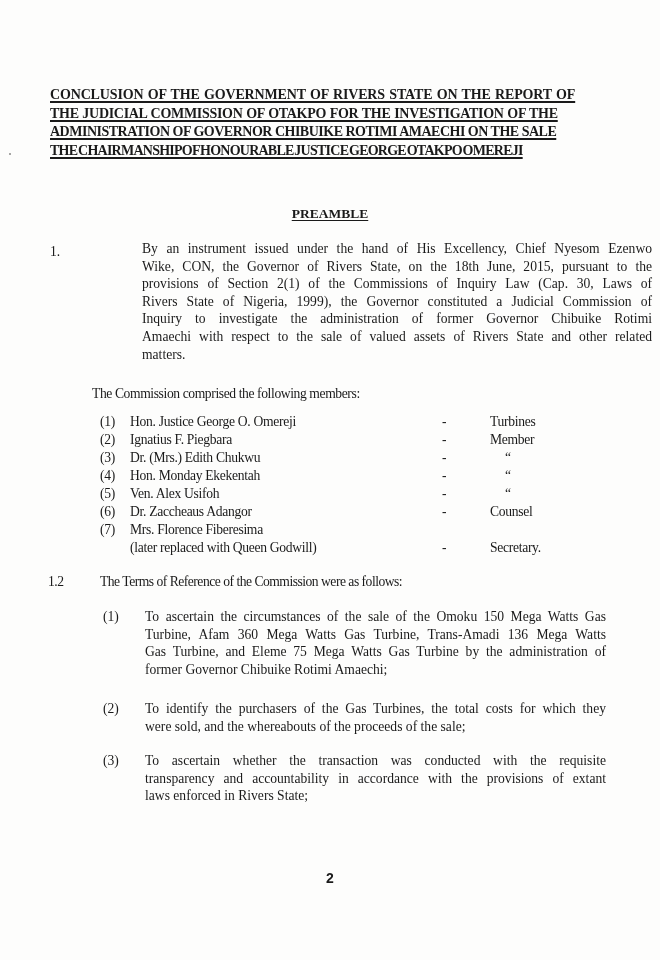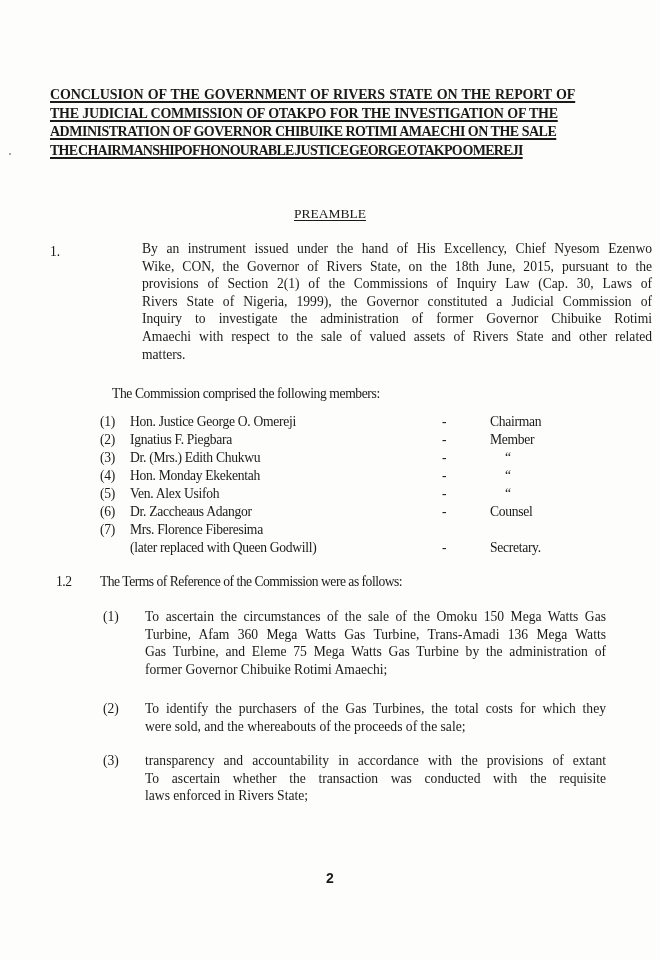--- a/index.html
+++ b/index.html
@@ -19,43 +19,43 @@
       letter-spacing: -0.3px;
     }
     .title div { white-space: nowrap; }
     .title .l1 { letter-spacing: -0.15px; word-spacing: 1px; }
     .title .l2 { word-spacing: 0.5px; }
     .title .l3 { letter-spacing: -0.5px; }
     .title .l4 { letter-spacing: -0.75px; word-spacing: -1px; }
     .title .l5 { letter-spacing: -0.75px; word-spacing: -2px; }
     .preamble {
       position: absolute; left: 0; width: 660px; top: 206px;
-      text-align: center; font-weight: normal; font-size: 13.5px;
+      text-align: center; font-weight: bold; font-size: 13.5px;
       text-decoration: underline; text-underline-offset: 2px;
     }
     .para {
       position: absolute; font-size: 13.6px; line-height: 17.6px; margin-left: 42px;
     }
     .num { position: absolute; left: 50px; font-size: 13.6px; }
     .p1 { left: 100px; top: 240px; width: 510px; text-align: justify; text-align-last: left; }
     .p1 span.line { display: block; text-align: justify; text-align-last: justify; white-space: nowrap; }
     .p1 span.last { text-align-last: left; }
-    .intro { position: absolute; left: 112px; top: 386px; font-size: 13.6px; letter-spacing: -0.4px; }
+    .intro { position: absolute; left: 92px; top: 386px; font-size: 13.6px; letter-spacing: -0.4px; }
     .members { position: absolute; left: 100px; top: 414px; width: 480px; font-size: 13.6px; letter-spacing: -0.3px; }
     .member { position: relative; height: 18px; }
     .member .idx { position: absolute; left: 0; }
     .member .name { position: absolute; left: 30px; text-align: center; }
     .member .dash { position: absolute; left: 342px; }
     .member .role { position: absolute; left: 390px; }
     .member .role.ditto { left: 405px; }
     .member.tall { height: 36px; }
     .member.tall .name2 { position: absolute; left: 30px; top: 18px; }
     .member.tall .dash, .member.tall .role { top: 18px; }
     .tor-head { position: absolute; left: 48px; top: 574px; font-size: 13.6px; letter-spacing: -0.5px; }
-    .tor-head .n { position: absolute; left: 0; margin-left: 8px; }
+    .tor-head .n { position: absolute; left: 0; }
     .tor-head .t { position: absolute; left: 52px; white-space: nowrap; }
     .tor-item { position: absolute; left: 103px; width: 510px; font-size: 13.6px; line-height: 17.6px; }
     .tor-item .idx { position: absolute; left: 0; top: 0; }
     .tor-item .txt { position: absolute; left: 42px; width: 461px; }
     .tor-item .txt span.line { display: block; white-space: nowrap; text-align: justify; text-align-last: justify; }
     .tor-item .txt span.last { text-align-last: left; }
     .pageno { position: absolute; left: 0; width: 660px; top: 870px; text-align: center; font-size: 14px; font-weight: bold; font-family: "Liberation Sans", sans-serif; }
     .speck { position: absolute; left: 9px; top: 153px; width: 2px; height: 2px; background: #888; border-radius: 50%; }
   </style>
 </head>
@@ -84,21 +84,21 @@
     <span class="line last">matters.</span>
   </div>
 
   <div class="intro">The Commission comprised the following members:</div>
 
   <div class="members">
     <div class="member">
       <span class="idx">(1)</span>
       <span class="name">Hon. Justice George O. Omereji</span>
       <span class="dash">-</span>
-      <span class="role">Chairman</span>
+      <span class="role">Turbines</span>
     </div>
     <div class="member">
       <span class="idx">(2)</span>
       <span class="name">Ignatius F. Piegbara</span>
       <span class="dash">-</span>
       <span class="role">Member</span>
     </div>
     <div class="member">
       <span class="idx">(3)</span>
       <span class="name">Dr. (Mrs.) Edith Chukwu</span>
@@ -151,20 +151,20 @@
     <span class="idx">(2)</span>
     <div class="txt">
       <span class="line">To identify the purchasers of the Gas Turbines, the total costs for which they</span>
       <span class="line last">were sold, and the whereabouts of the proceeds of the sale;</span>
     </div>
   </div>
 
   <div class="tor-item" style="top:752px;">
     <span class="idx">(3)</span>
     <div class="txt">
+      <span class="line">To ascertain whether the transaction was conducted with the requisite</span>
       <span class="line">transparency and accountability in accordance with the provisions of extant</span>
-      <span class="line">To ascertain whether the transaction was conducted with the requisite</span>
       <span class="line last">laws enforced in Rivers State;</span>
     </div>
   </div>
 
   <div class="pageno">2</div>
 </div>
 
 </body></html>

